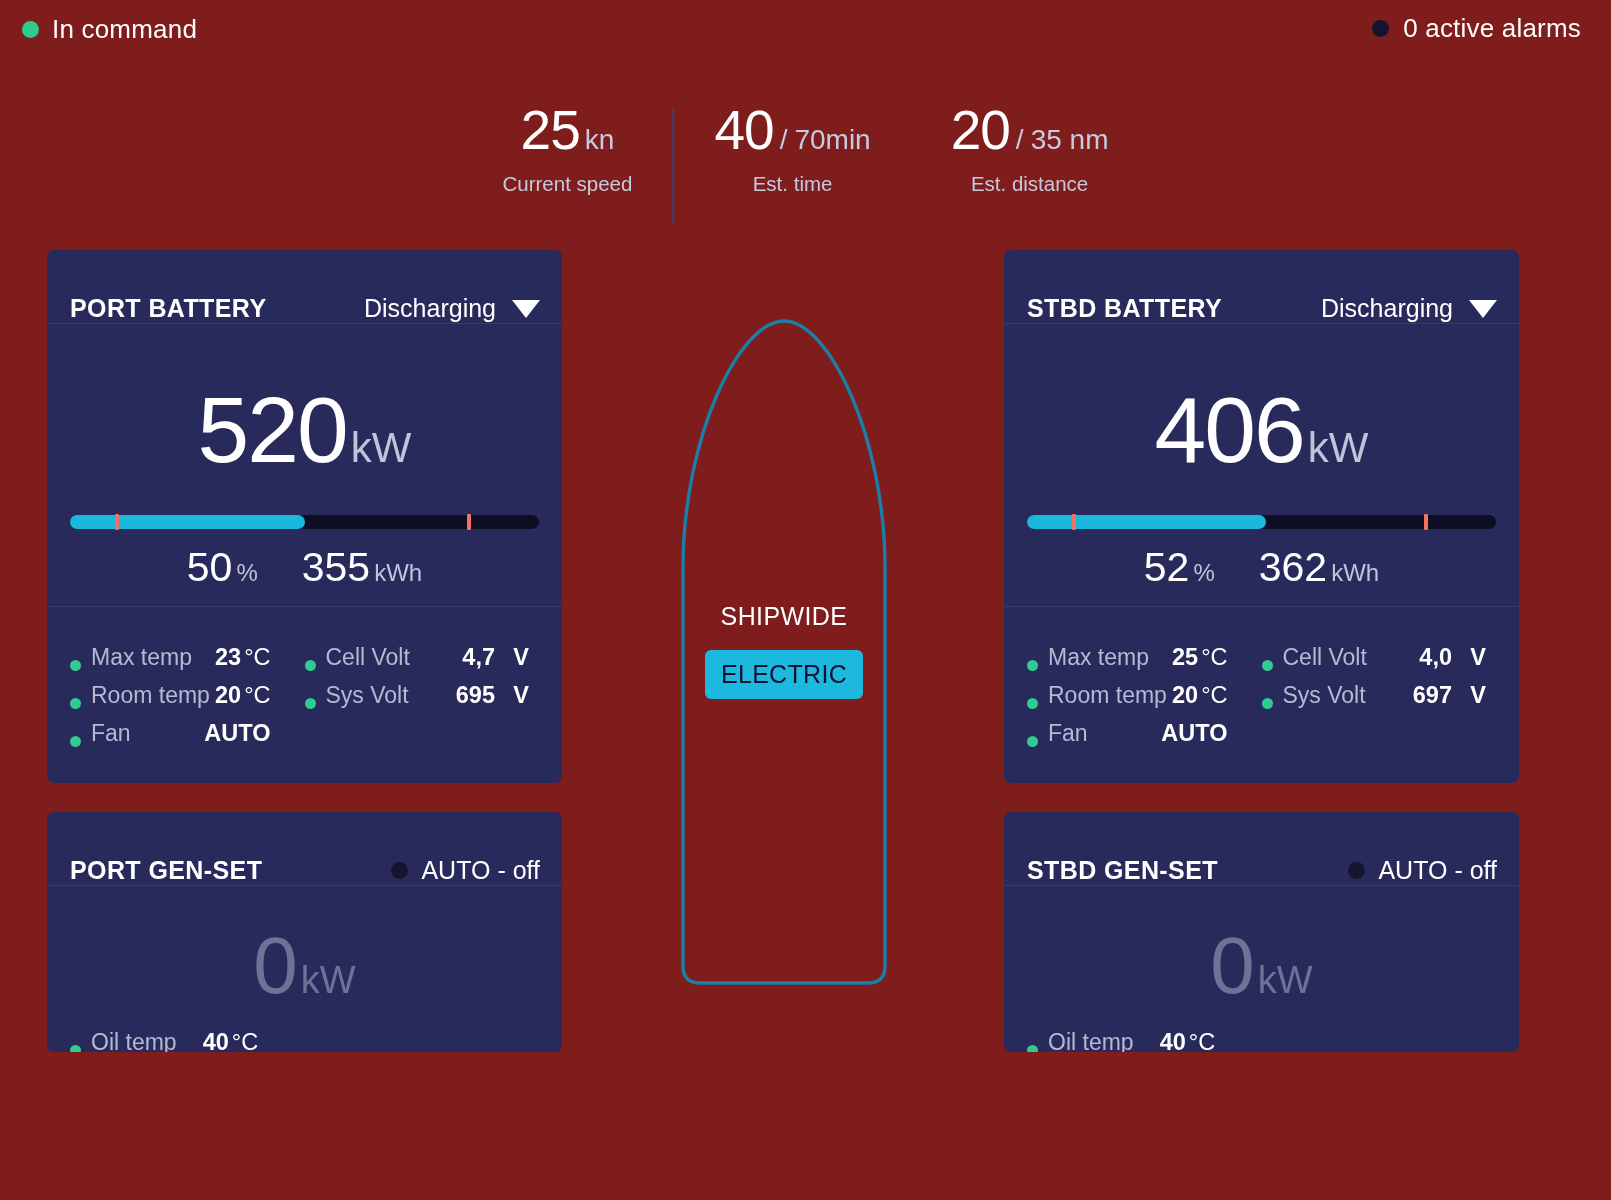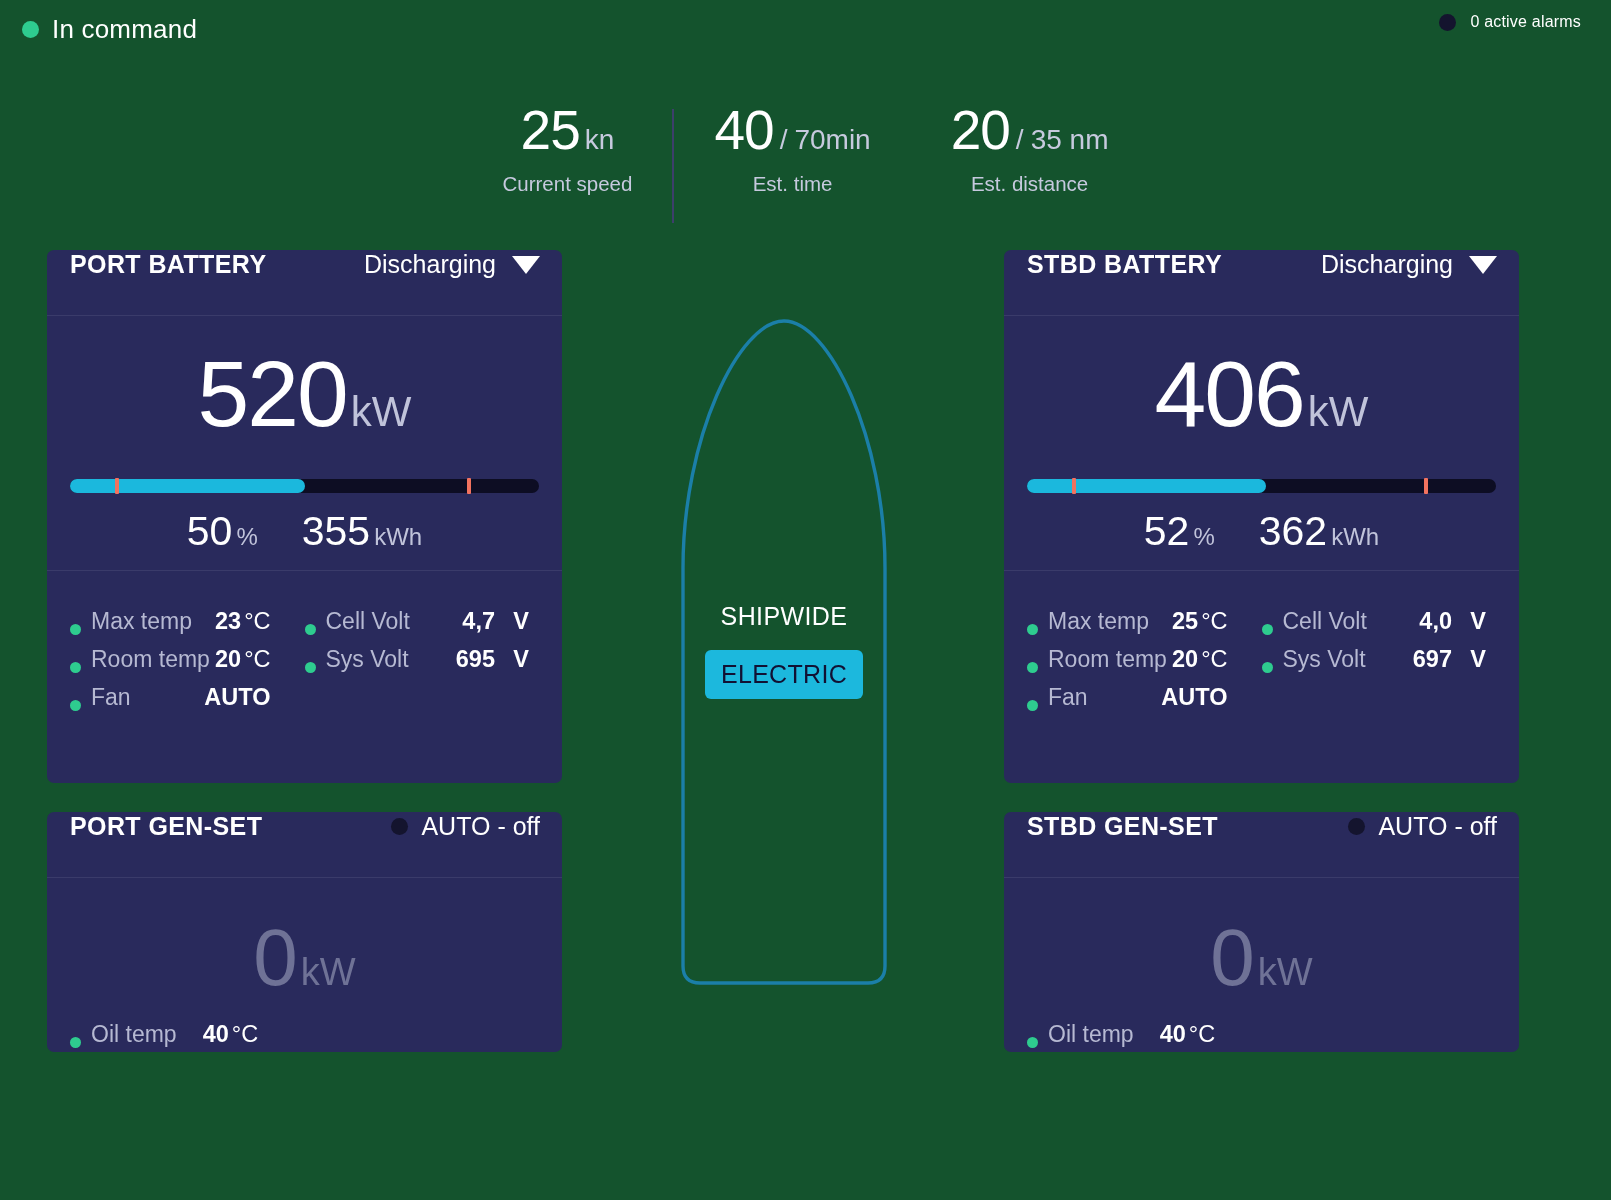--- a/index.html
+++ b/index.html
@@ -9,21 +9,21 @@
     height: 1200px;
     background: #1c1c3e;
     font-family: "Liberation Sans", sans-serif;
     overflow: hidden;
   }
 
   #app {
     position: relative;
     width: 1611px;
     height: 1200px;
-    background: #14532d;
+    background: #7f1d1d;
   }
 
   
   .topbar {
     position: absolute;
     top: 0; left: 0;
     width: 1611px;
     height: 72px;
     display: flex;
     align-items: flex-start;
@@ -81,21 +81,21 @@
   }
 
   .alarms {
     position: absolute;
     right: 30px;
     top: 13px;
     display: flex;
     align-items: center;
     gap: 14px;
   }
-  .alarms .status-text { font-size: 16px; }
+  .alarms .status-text { font-size: 26px; }
 
   
   .metrics {
     position: absolute;
     top: 103px;
     left: 0;
     width: 1611px;
     display: flex;
     justify-content: center;
     align-items: flex-start;
@@ -142,23 +142,23 @@
   }
 
   
   .card {
     position: absolute;
     background: #292a5c;
     border-radius: 7px;
     overflow: hidden;
   }
   .card-head {
-    height: 66px;
-    display: flex;
-    align-items: flex-start;
+    height: 74px;
+    display: flex;
+    align-items: flex-end;
     justify-content: space-between;
     padding: 0 22px 0 23px;
     border-bottom: 1px solid #3a3b6a;
   }
   .card-title {
     color: #ffffff;
     font-size: 25px;
     font-weight: bold;
     letter-spacing: .4px;
   }
@@ -187,20 +187,21 @@
     display: flex;
     align-items: baseline;
     justify-content: center;
     margin-top: 10px;
   }
   .power-num {
     color: #ffffff;
     font-size: 93px;
     line-height: 1;
     letter-spacing: -2px;
+    margin-top: 28px;
   }
   .power-unit {
     color: #c0c3da;
     font-size: 42px;
     margin-left: 4px;
   }
 
   .bar-wrap {
     position: relative;
     height: 14px;

